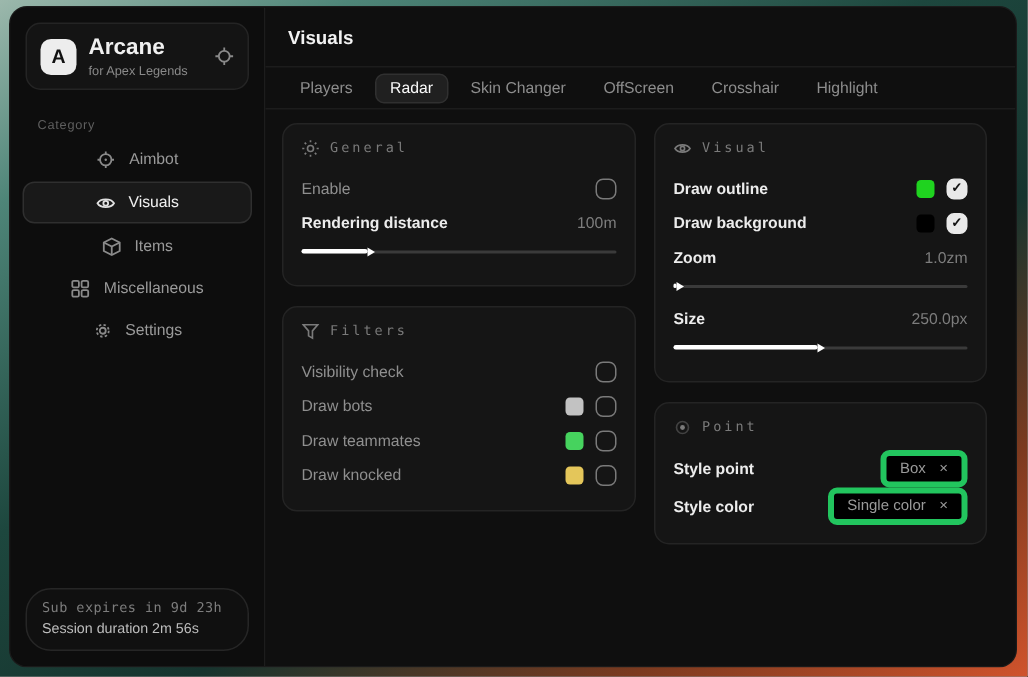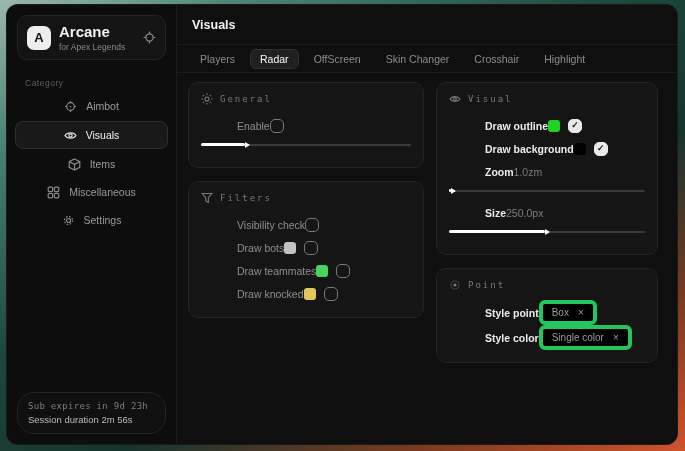--- a/index.html
+++ b/index.html
@@ -36,21 +36,21 @@
   .main-header { height:40px; flex:0 0 40px; display:flex; align-items:center; padding-left:15px; border-bottom:1px solid #1c1c1c; }
   .main-title { font-size:12.5px; font-weight:bold; color:#f2f2f2; }
   .tabbar { height:28px; flex:0 0 28px; display:flex; align-items:center; gap:5px; padding-left:13px; border-bottom:1px solid #1c1c1c; }
   .tab { font-size:10.5px; color:#8d8d8d; padding:3px 9px; border-radius:6px; border:1px solid transparent; background:transparent; font-family:inherit; cursor:pointer; }
   .tab.active { background:#202020; border-color:#303030; color:#fafafa; }
   .content { flex:1; padding:9px 14px 0 11px; display:grid; grid-template-columns:236px 222px; gap:12px; align-content:start; }
   .col { display:flex; flex-direction:column; gap:13px; }
   .panel { background:#151515; border:1px solid #242424; border-radius:10px; padding:10px 12px 12px 12px; }
   .panel-head { display:flex; align-items:center; gap:7px; color:#7a7a7a; margin-bottom:9px; }
   .panel-title { font-family:"DejaVu Sans Mono", monospace; font-size:9px; letter-spacing:2px; }
-  .row { display:flex; align-items:center; min-height:23px;margin-left:36px; }
+  .row { display:flex; align-items:center; justify-content:space-between; min-height:23px; }
   .lbl { font-size:10.5px; color:#8f8f8f; }
   .lbl.strong { color:#ececec; font-weight:bold; }
   .val { font-size:10.5px; color:#7d7d7d; }
   .ctrl { display:flex; align-items:center; gap:8px; }
   .swatch { width:12px; height:12px; border-radius:3px; display:inline-block; }
   .checkbox { width:14px; height:14px; border:1.5px solid #7a7a7a; border-radius:5px; display:inline-flex; align-items:center; justify-content:center; cursor:pointer; }
   .checkbox.checked { background:#e9e9e9; border-color:#e9e9e9; }
   .checkbox.checked::after { content:"✓"; font-size:9px; font-weight:bold; color:#141414; line-height:1; }
   .slider { margin:3px 0 6px 0; height:9px; display:flex; align-items:center; cursor:pointer; }
   .track { position:relative; width:100%; height:2px; background:#3a3a3a; border-radius:2px; }
@@ -151,22 +151,22 @@
   </aside>
 
   <main class="main">
     <div class="main-header">
       <span class="main-title">Visuals</span>
     </div>
 
     <div class="tabbar">
       <button class="tab">Players</button>
       <button class="tab active">Radar</button>
+      <button class="tab">Skin Changer</button>
       <button class="tab">OffScreen</button>
-      <button class="tab">Skin Changer</button>
       <button class="tab">Crosshair</button>
       <button class="tab">Highlight</button>
     </div>
 
     <div class="content">
       <div class="col">
 
         <section class="panel">
           <div class="panel-head">
             <span>
@@ -181,20 +181,24 @@
                   <line x1="2.1" y1="9.9" x2="3.1" y2="8.9"></line>
                   <line x1="8.9" y1="3.1" x2="9.9" y2="2.1"></line>
                 </svg>
             </span>
             <span class="panel-title">General</span>
           </div>
           <div class="row">
             <span class="lbl">Enable</span>
             <span class="checkbox"></span>
           </div>
+          <div class="row">
+            <span class="lbl strong">Rendering distance</span>
+            <span class="val">100m</span>
+          </div>
           <div class="slider">
             <div class="track">
                 <div class="fill" style="width: 21%;"></div>
               </div>
           </div>
         </section>
 
         <section class="panel">
           <div class="panel-head">
             <span>

